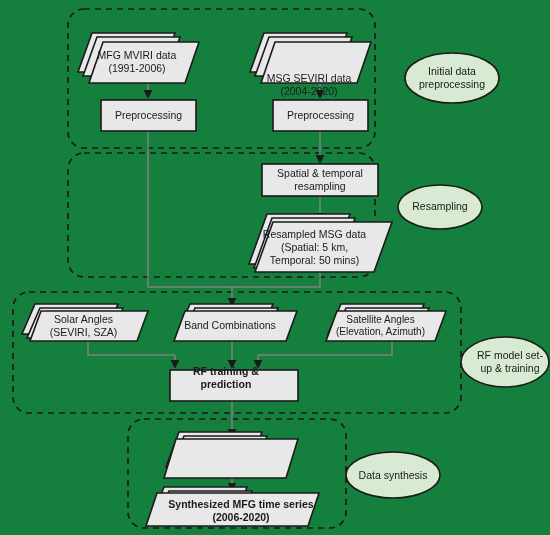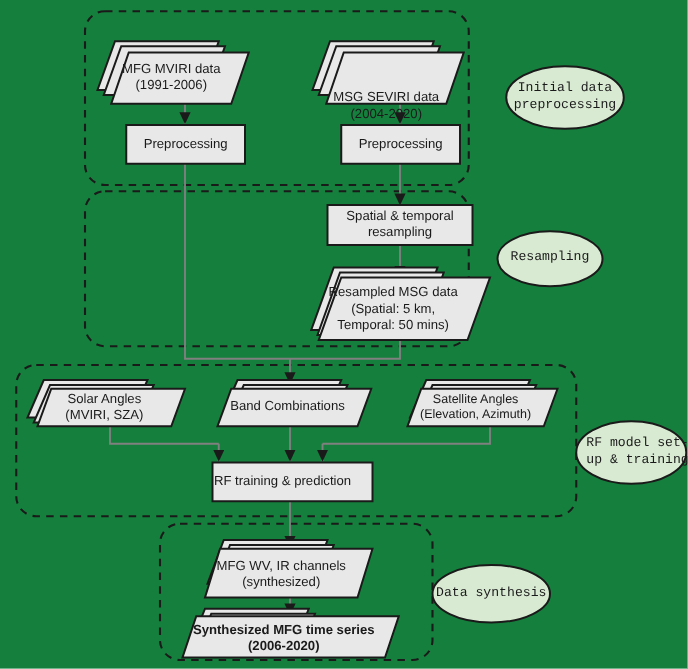--- a/index.html
+++ b/index.html
@@ -40,21 +40,20 @@
   .lbl.t10 { font-size: 10px; }
   .lbl.bold { font-weight: bold; }
   .ell-lbl {
     position: absolute;
     z-index: 3;
     text-align: center;
     color: #1a1a1a;
     font-size: 10.5px;
     line-height: 1.24;
     white-space: pre-line;
-    font-family: Liberation Mono, monospace;
   }
 </style>
 </head>
 <body>
 
 <div id="canvas">
 
   <svg class="layer back" viewBox="0 0 550 535" xmlns="http://www.w3.org/2000/svg">
     <defs>
       <marker id="arrHead" markerWidth="8" markerHeight="8" refX="6.2" refY="3" orient="auto">
@@ -161,29 +160,27 @@
   <div class="lbl t11" style="left:101px; top:109px; width:95px;">Preprocessing</div>
   <div class="lbl t11" style="left:273px; top:109px; width:95px;">Preprocessing</div>
 
   <div class="lbl t11" style="left:262px; top:167px; width:116px;text-align:center;">Spatial &amp; temporal
 resampling</div>
   <div class="lbl t11" style="left:255px; top:228px; width:119px;">Resampled MSG data
 (Spatial: 5 km,
 Temporal: 50 mins)</div>
 
   <div class="lbl t11" style="left:30px; top:313px; width:107px;">Solar Angles
-(MVIRI, SZA)</div>
+(SEVIRI, SZA)</div>
   <div class="lbl t11" style="left:174px; top:319px; width:112px;">Band Combinations</div>
   <div class="lbl t10" style="left:326px; top:314px; width:109px;">Satellite Angles
 (Elevation, Azimuth)</div>
-  <div class="lbl t11" style="left:170px; top:379px; width:112px;">RF training &amp; prediction</div>
+  <div class="lbl t11" style="left:170px; top:365px; width:112px;font-weight:bold;">RF training &amp; prediction</div>
 
-  <div class="lbl t11" style="left:164px; top:447px; width:122px;">MFG WV, IR channels
-(synthesized)</div>
-  <div class="lbl t11 bold" style="left:146px; top:498px; width:162px;">Synthesized MFG time series
+  <div class="lbl t11 bold" style="left:160px; top:498px; width:162px;">Synthesized MFG time series
 (2006-2020)</div>
 
   <div class="ell-lbl" style="left:405px; top:65px; width:94px;">Initial data
 preprocessing</div>
   <div class="ell-lbl" style="left:398px; top:200px; width:84px;">Resampling</div>
   <div class="ell-lbl" style="left:461px; top:349px; width:98px;">RF model set-
 up &amp; training</div>
   <div class="ell-lbl" style="left:346px; top:469px; width:94px;">Data synthesis</div>
 
 </div>

